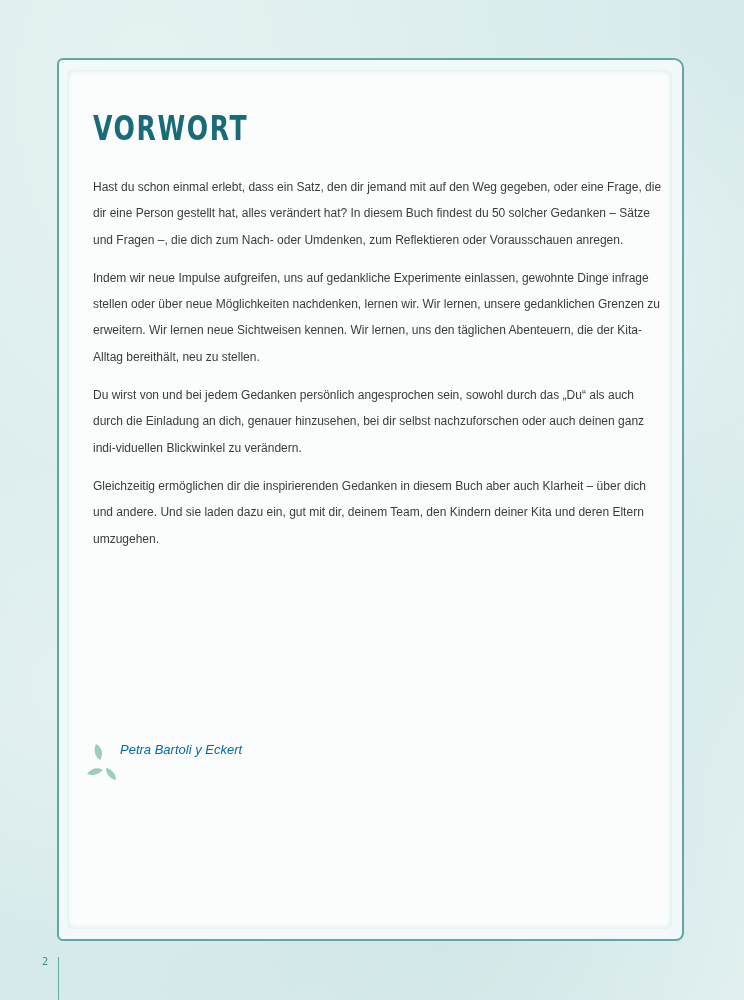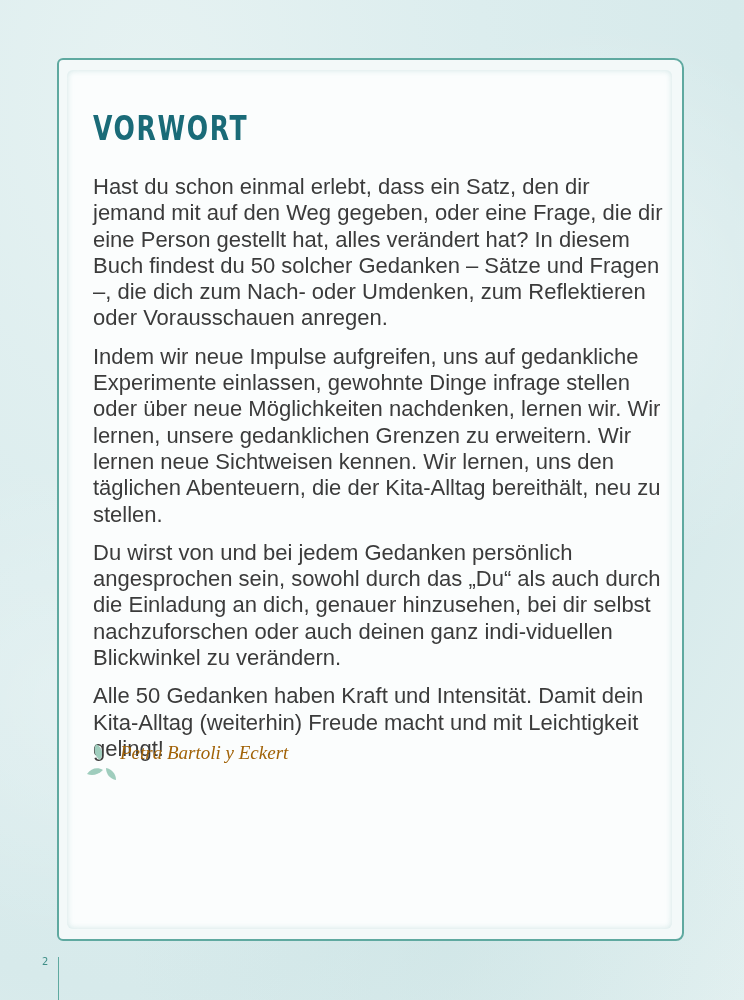--- a/index.html
+++ b/index.html
@@ -56,35 +56,35 @@
       color: #1a6b78;
       transform: scaleX(0.82);
       transform-origin: left center;
     }
     .body-text {
       position: absolute;
       left: 93px;
       top: 174px;
       width: 570px;
       font-family: "Liberation Sans", sans-serif;
-      font-size: 22px;
+      font-size: 12px;
       line-height: 26.3px;
       color: #3b3b3b;
     }
     .body-text p {
       margin: 0 0 12px 0;
     }
     .signature {
       position: absolute;
       left: 120px;
       top: 742px;
-      font-family: Liberation Serif, serif;
+      font-family: Liberation Sans, sans-serif;
       font-style: italic;
-      font-size: 19px;
-      color: #a16207;
+      font-size: 13px;
+      color: #0369a1;
     }
     .leaves {
       position: absolute;
       left: 86px;
       top: 742px;
       width: 34px;
       height: 40px;
     }
     .page-number {
       position: absolute;
@@ -111,21 +111,21 @@
 <div class="frame">
   <div class="paper"></div>
 </div>
 
 <h1 class="title">VORWORT</h1>
 
 <div class="body-text">
   <p>Hast du schon einmal erlebt, dass ein Satz, den dir jemand mit auf den Weg gegeben, oder eine Frage, die dir eine Person gestellt hat, alles verändert hat? In diesem Buch findest du 50 solcher Gedanken – Sätze und Fragen –, die dich zum Nach- oder Umdenken, zum Reflektieren oder Vorausschauen anregen.</p>
   <p>Indem wir neue Impulse aufgreifen, uns auf gedankliche Experimente einlassen, gewohnte Dinge infrage stellen oder über neue Möglichkeiten nachdenken, lernen wir. Wir lernen, unsere gedanklichen Grenzen zu erweitern. Wir lernen neue Sichtweisen kennen. Wir lernen, uns den täglichen Abenteuern, die der Kita-Alltag bereithält, neu zu stellen.</p>
   <p>Du wirst von und bei jedem Gedanken persönlich angesprochen sein, sowohl durch das „Du“ als auch durch die Einladung an dich, genauer hinzusehen, bei dir selbst nachzuforschen oder auch deinen ganz indi-viduellen Blickwinkel zu verändern.</p>
-  <p>Alle 50 Gedanken haben Kraft und Intensität. Damit dein Kita-Alltag (weiterhin) Freude macht und mit Leichtigkeit gelingt!</p>
+  <p>Gleichzeitig ermöglichen dir die inspirierenden Gedanken in diesem Buch aber auch Klarheit – über dich und andere. Und sie laden dazu ein, gut mit dir, deinem Team, den Kindern deiner Kita und deren Eltern umzugehen.</p>
 </div>
 
 <div class="leaves">
   <svg width="34" height="40" viewBox="0 0 34 40">
     <path d="M10 2 C16 5 18 12 14 18 C9 15 7 8 10 2 Z" fill="#9fcdbd"></path>
     <path d="M1 32 C5 26 12 25 17 28 C12 33 6 34 1 32 Z" fill="#9fcdbd"></path>
     <path d="M20 26 C26 27 30 32 30 38 C24 37 20 32 20 26 Z" fill="#9fcdbd"></path>
   </svg>
 </div>
 

